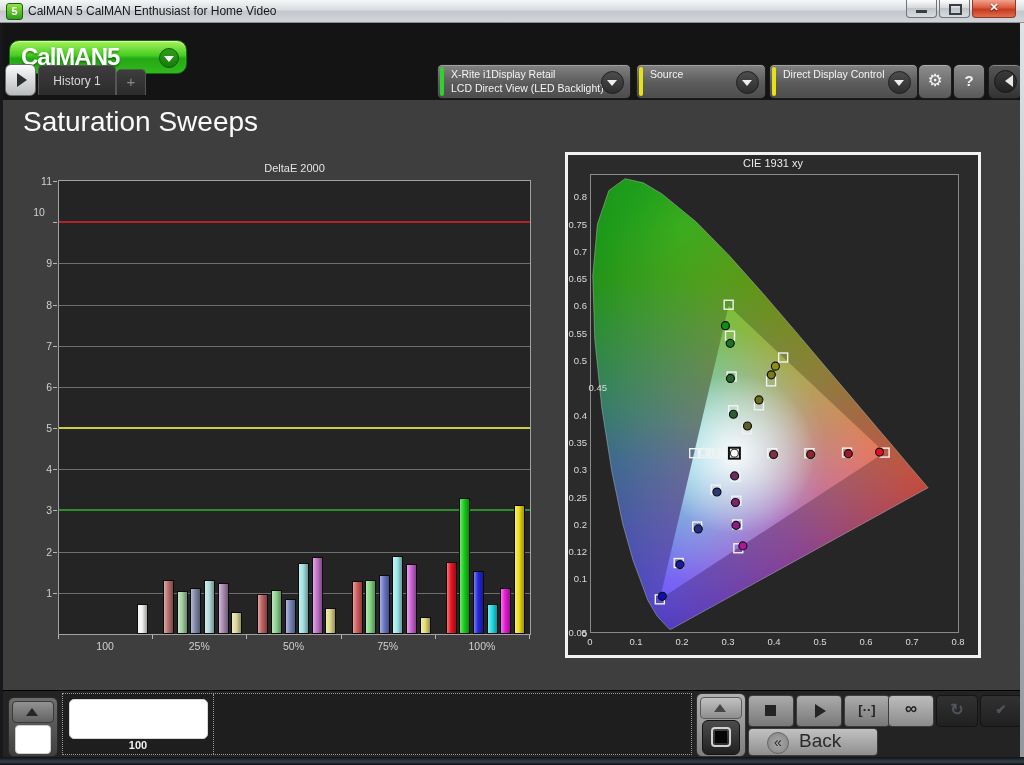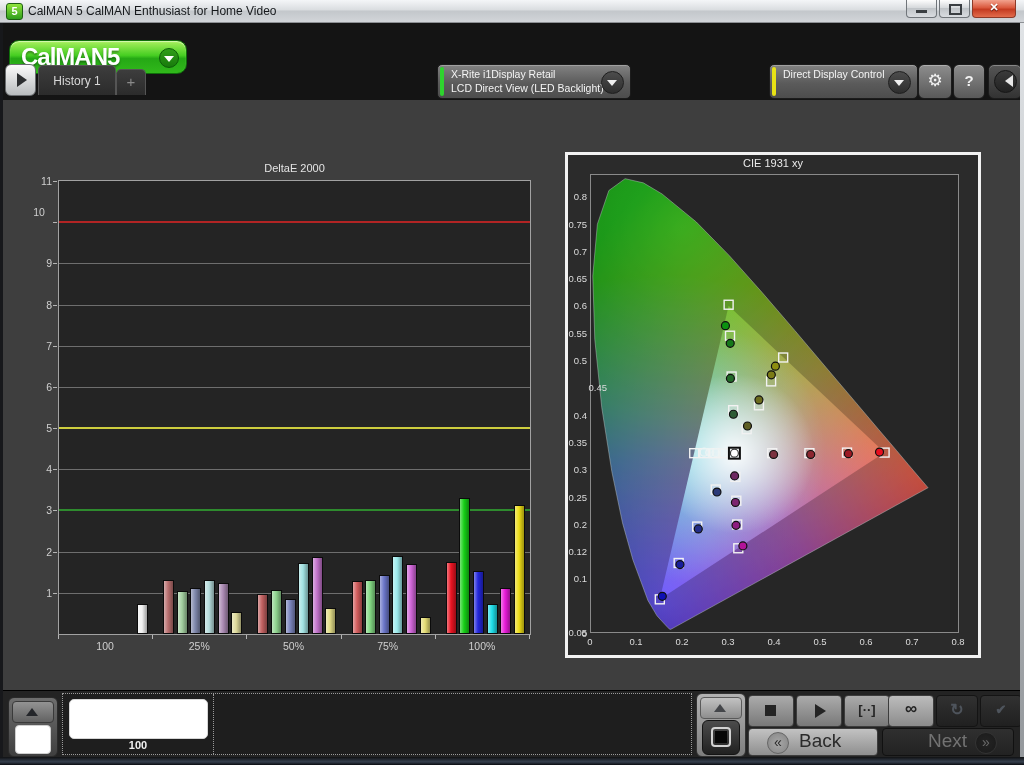--- a/index.html
+++ b/index.html
@@ -173,34 +173,40 @@
       </div>
     <div class="tab" id="tab-history">History 1</div>
     <div class="tab" id="tab-add">+</div>
 
     <div class="dd" id="dd-meter">
       <span class="stripe" style="background: rgb(46, 211, 46);"></span>
       <span class="l1">X-Rite i1Display Retail</span>
       <span class="l2">LCD Direct View (LED Backlight)</span>
       <span class="caret"></span>
     </div>
+    <div class="dd" id="dd-source">
+      <span class="stripe" style="background: rgb(232, 226, 21);"></span>
+      <span class="l1">Source</span>
+      <span class="caret"></span>
+    </div>
     <div class="dd" id="dd-display">
       <span class="stripe" style="background: rgb(232, 226, 21);"></span>
       <span class="l1">Direct Display Control</span>
       <span class="caret"></span>
     </div>
 
     <div class="tool-btn" id="btn-gear"><span>⚙</span></div>
     <div class="tool-btn" id="btn-help"><span>?</span></div>
     <div class="tool-btn" id="btn-collapse">
         <span class="circ"></span>
       </div>
   </div>
 
   <div class="main">
+    <h1 class="heading">Saturation Sweeps</h1>
 
     <div class="bar-title">DeltaE 2000</div>
     <div id="barPlot">
         <div class="grid" style="top: 411.818px; height: 1px; background: rgb(110, 110, 110);"></div>
         <div class="grid" style="top: 370.636px; height: 1px; background: rgb(110, 110, 110);"></div>
         <div class="grid" style="top: 328.455px; height: 2px; background: rgb(46, 139, 46);"></div>
         <div class="grid" style="top: 288.273px; height: 1px; background: rgb(110, 110, 110);"></div>
         <div class="grid" style="top: 246.091px; height: 2px; background: rgb(205, 205, 62);"></div>
         <div class="grid" style="top: 205.909px; height: 1px; background: rgb(110, 110, 110);"></div>
         <div class="grid" style="top: 164.727px; height: 1px; background: rgb(110, 110, 110);"></div>
@@ -428,22 +434,18 @@
       </div>
     <div class="tr-btn" id="btn-measure"><span class="ic-text">[··]</span></div>
     <div class="tr-btn" id="btn-cont"><span class="ic-text">∞</span></div>
     <div class="tr-btn dark" id="btn-refresh"><span class="ic-text">↻</span></div>
     <div class="tr-btn dark" id="btn-check"><span class="ic-text">✔</span></div>
 
     <div class="nav-big" id="btn-back">
       <span class="chev">«</span>
       <span class="lbl">Back</span>
     </div>
-    <div class="nav-big" id="btn-next">
-      <span class="lbl">Next</span>
-      <span class="chev">»</span>
-    </div>
   </div>
 
   <div class="edge-left"></div>
   <div class="edge-right"></div>
   <div class="edge-bottom"></div>
 </div>
 
 </body></html>

